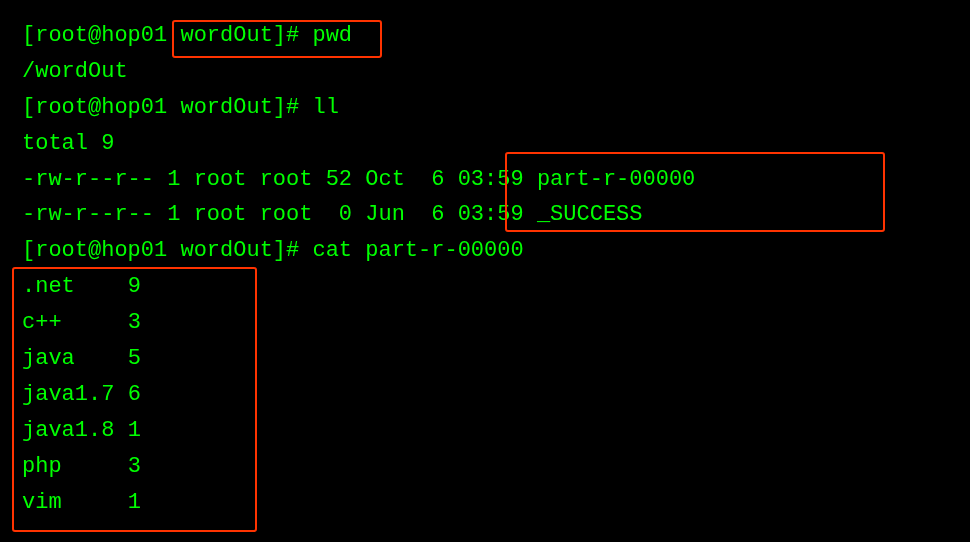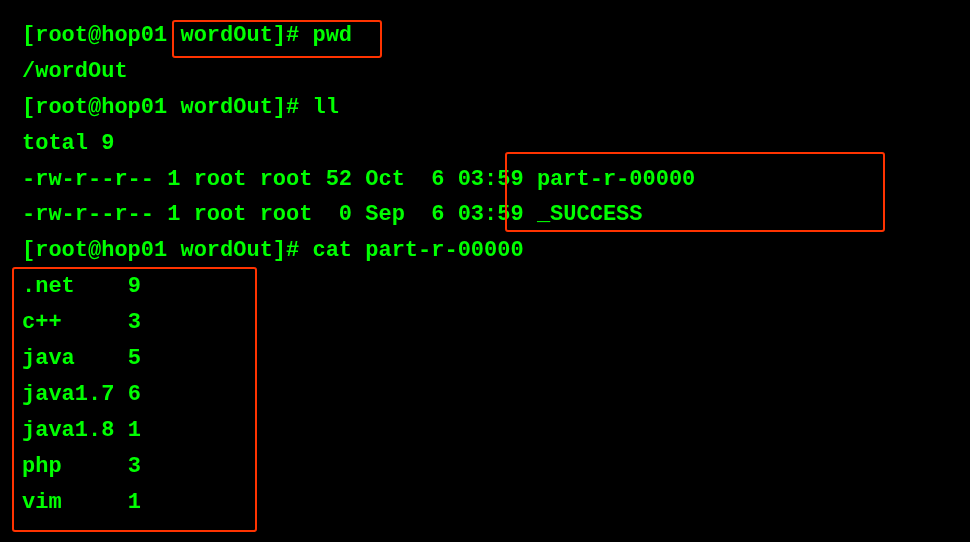--- a/index.html
+++ b/index.html
@@ -1,19 +1,18 @@
 <!DOCTYPE html>
 <html><head>
   <meta charset="utf-8">
   <style>
     * {
       margin: 4px;
       padding: 0;
       box-sizing: border-box;
-      font-weight: bold;
     }
 
     body {
       background-color: #000000;
       width: 970px;
       height: 542px;
       overflow: hidden;
       font-family: 'Courier New', Courier, monospace;
       font-size: 22px;
       line-height: 1.45;
@@ -75,21 +74,21 @@
 
 <div class="highlight-box-files"></div>
 
 <div class="highlight-box-cat"></div>
 
 <span class="terminal-line">[root@hop01 wordOut]# pwd</span>
 <span class="terminal-line">/wordOut</span>
 <span class="terminal-line">[root@hop01 wordOut]# ll</span>
 <span class="terminal-line">total 9</span>
 <span class="terminal-line">-rw-r--r-- 1 root root 52 Oct  6 03:59 part-r-00000</span>
-<span class="terminal-line">-rw-r--r-- 1 root root  0 Sep  6 03:59 _SUCCESS</span>
+<span class="terminal-line">-rw-r--r-- 1 root root  0 Jun  6 03:59 _SUCCESS</span>
 <span class="terminal-line">[root@hop01 wordOut]# cat part-r-00000</span>
 <span class="terminal-line">.net	9</span>
 <span class="terminal-line">c++	3</span>
 <span class="terminal-line">java	5</span>
 <span class="terminal-line">java1.7	6</span>
 <span class="terminal-line">java1.8	1</span>
 <span class="terminal-line">php	3</span>
 <span class="terminal-line">vim	1</span>
 <span class="terminal-line">
   <span class="cursor"></span>

